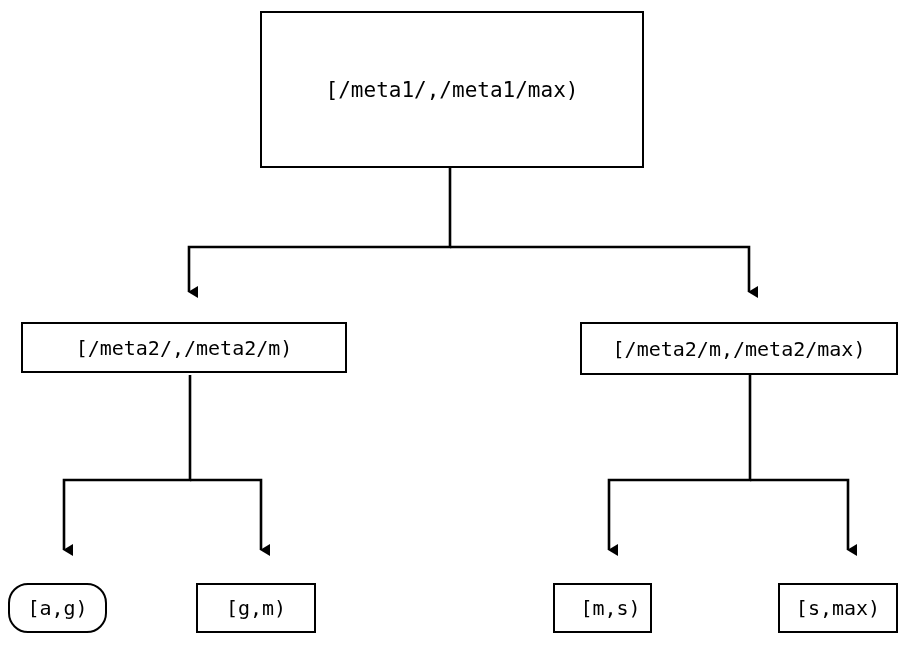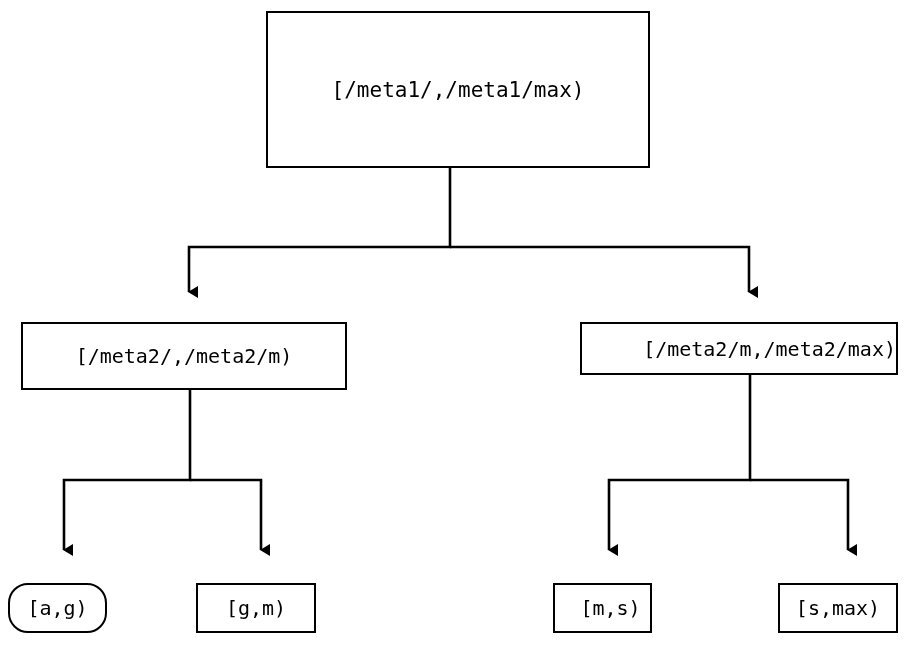--- a/index.html
+++ b/index.html
@@ -38,39 +38,38 @@
     text-align: center;
   }
   .node-label {
     font-family: "DejaVu Sans Mono", "Liberation Mono", monospace;
     color: #000000;
     white-space: pre;
     letter-spacing: 0px;
   }
   
   #node-root {
-    left: 266px;
+    left: 260px;
     top: 11px;
     width: 384px;
     height: 157px;
   }
   #node-root .node-label { font-size: 21px; }
   
   #node-meta2-low {
     left: 21px;
     top: 322px;
     width: 326px;
-    height: 68px;
+    height: 51px;
   }
   #node-meta2-high {
     left: 580px;
     top: 322px;
     width: 318px;
     height: 53px;
-    justify-content: flex-end;
   }
   #node-meta2-low .node-label,
   #node-meta2-high .node-label { font-size: 20px; }
   
   .leaf-box {
     top: 583px;
     height: 50px;
   }
   #node-leaf-ag   { left: 8px;   width: 99px; border-radius: 20px; }
   #node-leaf-gm   { left: 196px; width: 120px; }

